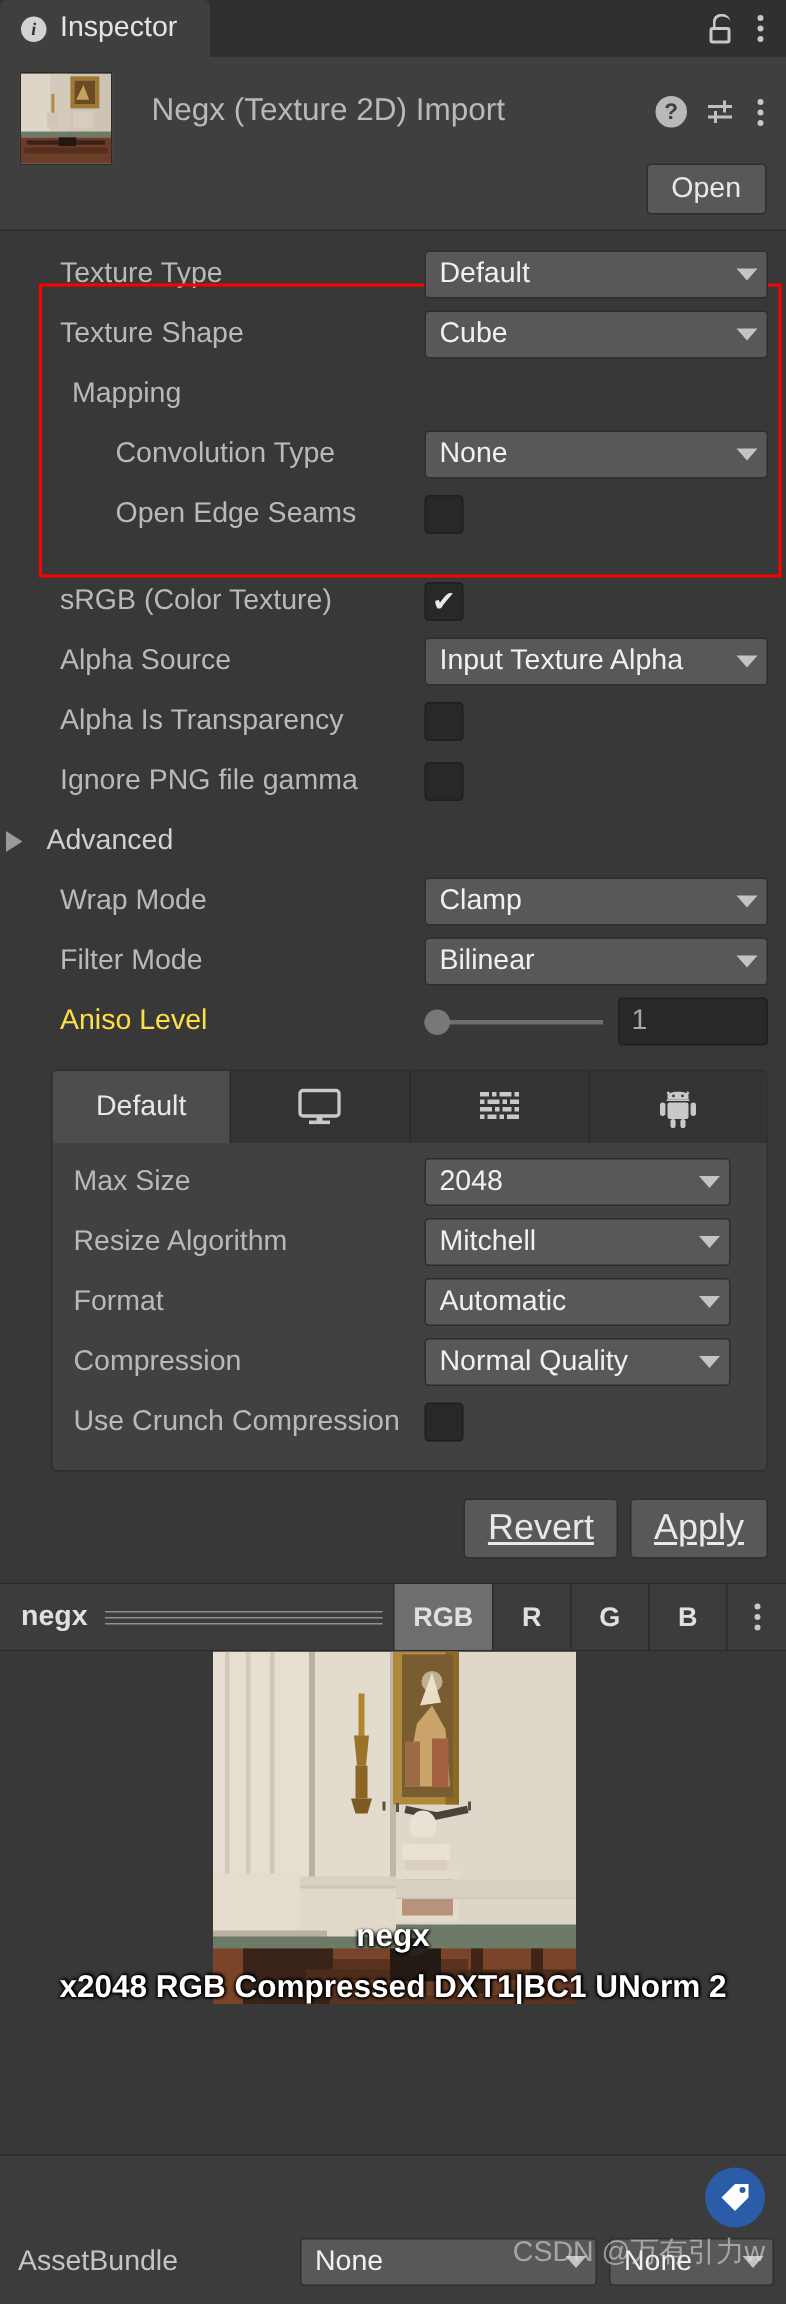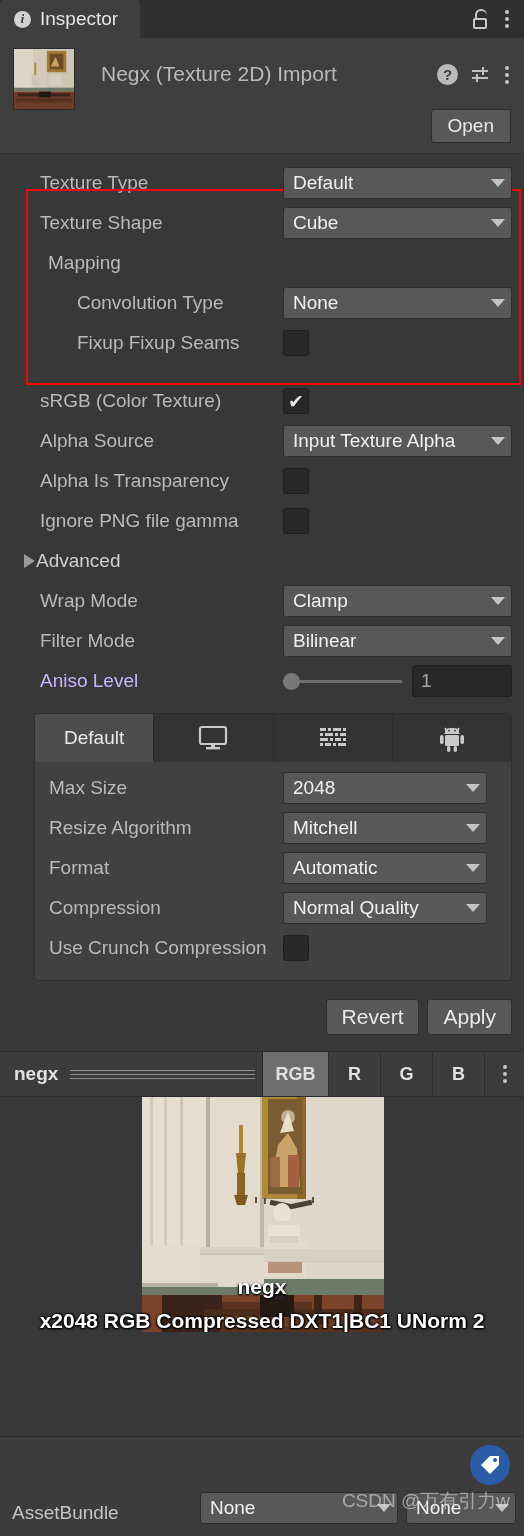--- a/index.html
+++ b/index.html
@@ -88,21 +88,21 @@
     display: flex; align-items: center;
     height: 40px; padding: 0 12px 0 0;
   }
   .row .lbl {
     color: #b9b9b9; font-size: 19px;
     flex: 0 0 283px; padding-left: 40px; white-space: nowrap;
     overflow: hidden;
   }
   .row .lbl.i1 { padding-left: 48px; }
   .row .lbl.i2 { padding-left: 77px; }
-  .row .lbl.dim { color: #c4b5fd; }
+  .row .lbl.dim { color: #fde047; }
 
   .dd {
     flex: 1; height: 32px; background: #585858;
     border: 1px solid #2e2e2e; border-radius: 3px;
     display: flex; align-items: center;
     padding: 0 6px 0 9px; color: #f0f0f0; font-size: 19px;
     position: relative; overflow: hidden;
   }
   .dd .val { white-space: nowrap; overflow: hidden; flex: 1; }
   .caret {
@@ -119,21 +119,21 @@
   }
   .cb.on::after {
     content: "✔"; color: #e8e8e8; font-size: 19px; line-height: 1;
   }
 
   .redbox {
     position: absolute; border: 2px solid #ff0000;
     pointer-events: none;
   }
 
-  .foldout { display: flex; align-items: center; height: 40px; padding-left: 24px; gap: 1px; }
+  .foldout { display: flex; align-items: center; height: 40px; padding-left: 4px; gap: 16px; }
   .tri {
     width: 0; height: 0;
     border-top: 7px solid transparent; border-bottom: 7px solid transparent;
     border-left: 11px solid #9a9a9a;
   }
   .foldout .lbl { color: #cfcfcf; font-size: 19px; }
 
   .slider-wrap { flex: 1; display: flex; align-items: center; gap: 10px; }
   .track { flex: 1; height: 3px; background: #6e6e6e; position: relative; }
   .knob {
@@ -164,21 +164,21 @@
   .platbody .row .lbl { flex: 0 0 248px; padding-left: 14px; }
 
   
   .actions {
     display: flex; justify-content: flex-end; gap: 8px;
     padding: 18px 12px 16px 0;
   }
   .btn {
     background: #585858; color: #e8e8e8;
     border: 1px solid #2e2e2e; border-radius: 3px;
-    font-size: 21px; padding: 5px 15px;
+    font-size: 24px; padding: 5px 15px; text-decoration: underline;
   }
 
   
   .prevbar {
     height: 46px; background: #3c3c3c; display: flex; align-items: stretch;
     border-top: 1px solid #2b2b2b; border-bottom: 1px solid #2b2b2b;
   }
   .prevname {
     flex: 1; display: flex; align-items: center; gap: 12px;
     padding-left: 14px; color: #e0e0e0; font-size: 19px; font-weight: bold;
@@ -219,21 +219,21 @@
     position: absolute; left: 0; right: 0; bottom: 0; height: 100px;
     background: #3c3c3c; border-top: 1px solid #2b2b2b;
   }
   .tagbadge {
     position: absolute; right: 14px; top: 8px;
     width: 40px; height: 40px; border-radius: 50%;
     background: #2b5ca8; display: flex; align-items: center; justify-content: center;
   }
   .abrow {
     position: absolute; left: 0; right: 0; bottom: 12px;
-    display: flex; align-items: flex-end; padding: 0 8px 0 12px; gap: 8px;
+    display: flex; align-items: center; padding: 0 8px 0 12px; gap: 8px;
   }
   .abrow .lbl { color: #c4c4c4; font-size: 19px; flex: 0 0 180px; }
   .abrow .dd1 { flex: 1 1 auto; }
   .abrow .dd2 { flex: 0 0 110px; }
   .watermark {
     position: absolute; right: 14px; bottom: 22px;
     color: rgba(230,230,230,0.55); font-size: 19px; white-space: nowrap;
     pointer-events: none;
     text-align: center;
   }
@@ -326,21 +326,21 @@
 
   <div class="row">
     <span class="lbl i2">Convolution Type</span>
     <div class="dd">
       <span class="val">None</span>
       <span class="caret"></span>
     </div>
   </div>
 
   <div class="row">
-    <span class="lbl i2">Fixup Fixup Seams</span>
+    <span class="lbl i2">Open Edge Seams</span>
     <span class="cb"></span>
   </div>
 
   <div style="height:18px"></div>
 
   <div class="row">
     <span class="lbl">sRGB (Color Texture)</span>
     <span class="cb on"></span>
   </div>
 

